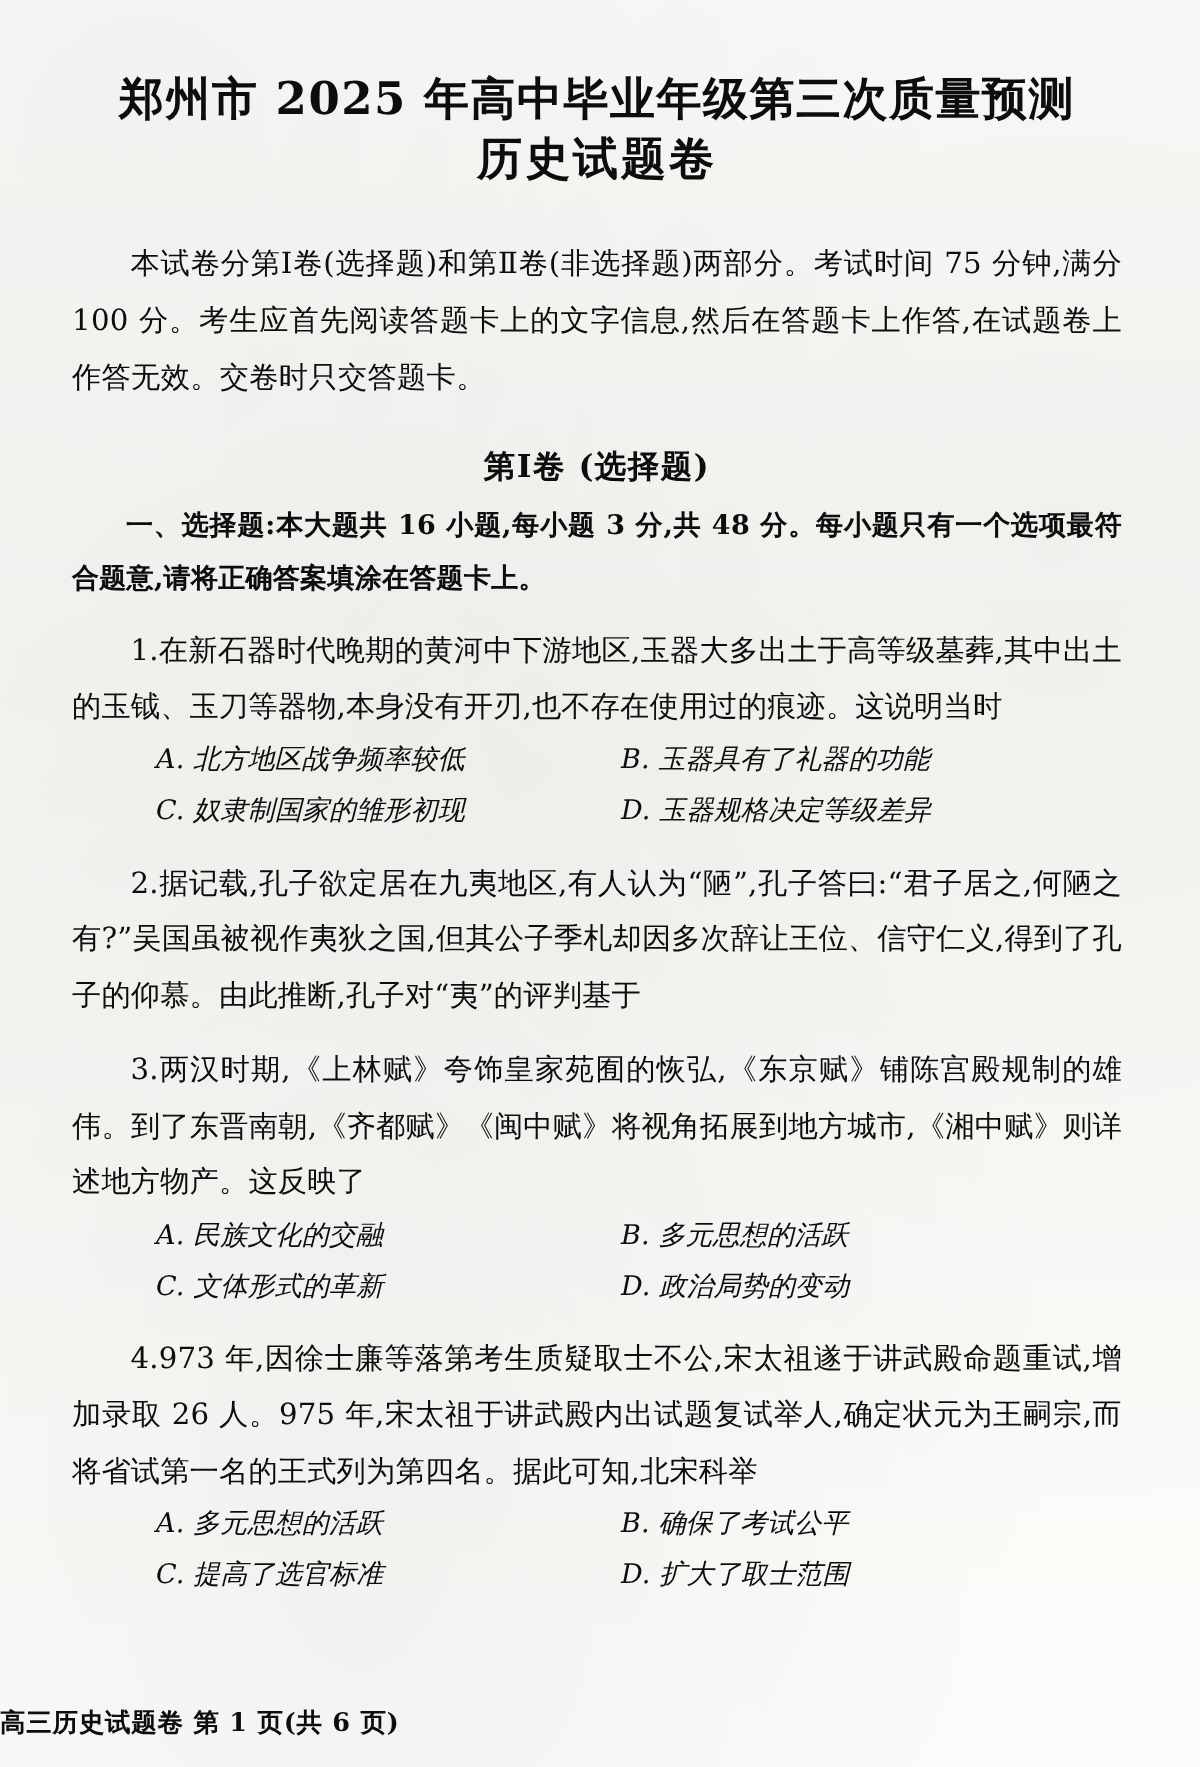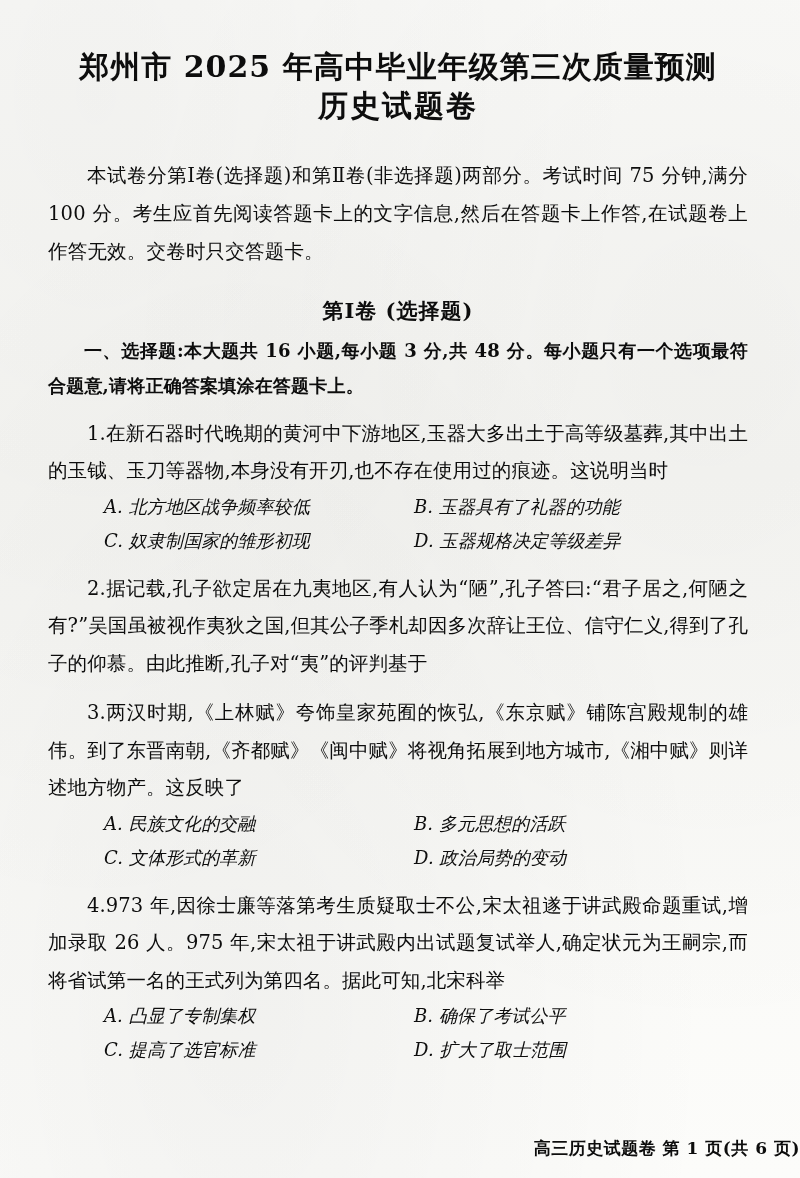--- a/index.html
+++ b/index.html
@@ -97,21 +97,21 @@
     white-space: nowrap;
   }
   .opt-2col .opt:first-child { width: 310px; }
   .opt-4col { padding-left: 56px; }
   .opt-4col .opt { width: 170px; }
   .footer {
     position: absolute;
     left: 0;
     right: 0;
     bottom: 18px;
-    text-align: right;
+    text-align: left;
     font-size: 17px;
     font-weight: bold;
     letter-spacing: 0.5px;
   }
 </style>
 </head>
 <body>
 
 <div class="paper"></div>
 
@@ -158,21 +158,21 @@
       <span class="opt">C. 文体形式的革新</span>
       <span class="opt">D. 政治局势的变动</span>
     </div>
   </div>
 
   <div class="question">
     <span>4.</span><span>973 年,因徐士廉等落第考生质疑取士不公,宋太祖遂于讲武殿命题重试,增加录取 26 人。975 年,宋太祖于讲武殿内出试题复试举人,确定状元为王嗣宗,而将省试第一名的王式列为第四名。据此可知,北宋科举</span>
   </div>
   <div class="options">
     <div class="opt-row opt-2col">
-      <span class="opt">A. 凸显了专制集权</span>
+      <span class="opt">A. 多元思想的活跃</span>
       <span class="opt">B. 确保了考试公平</span>
     </div>
     <div class="opt-row opt-2col">
       <span class="opt">C. 提高了选官标准</span>
       <span class="opt">D. 扩大了取士范围</span>
     </div>
   </div>
 
   <div class="footer">高三历史试题卷 第 1 页(共 6 页)</div>
 

